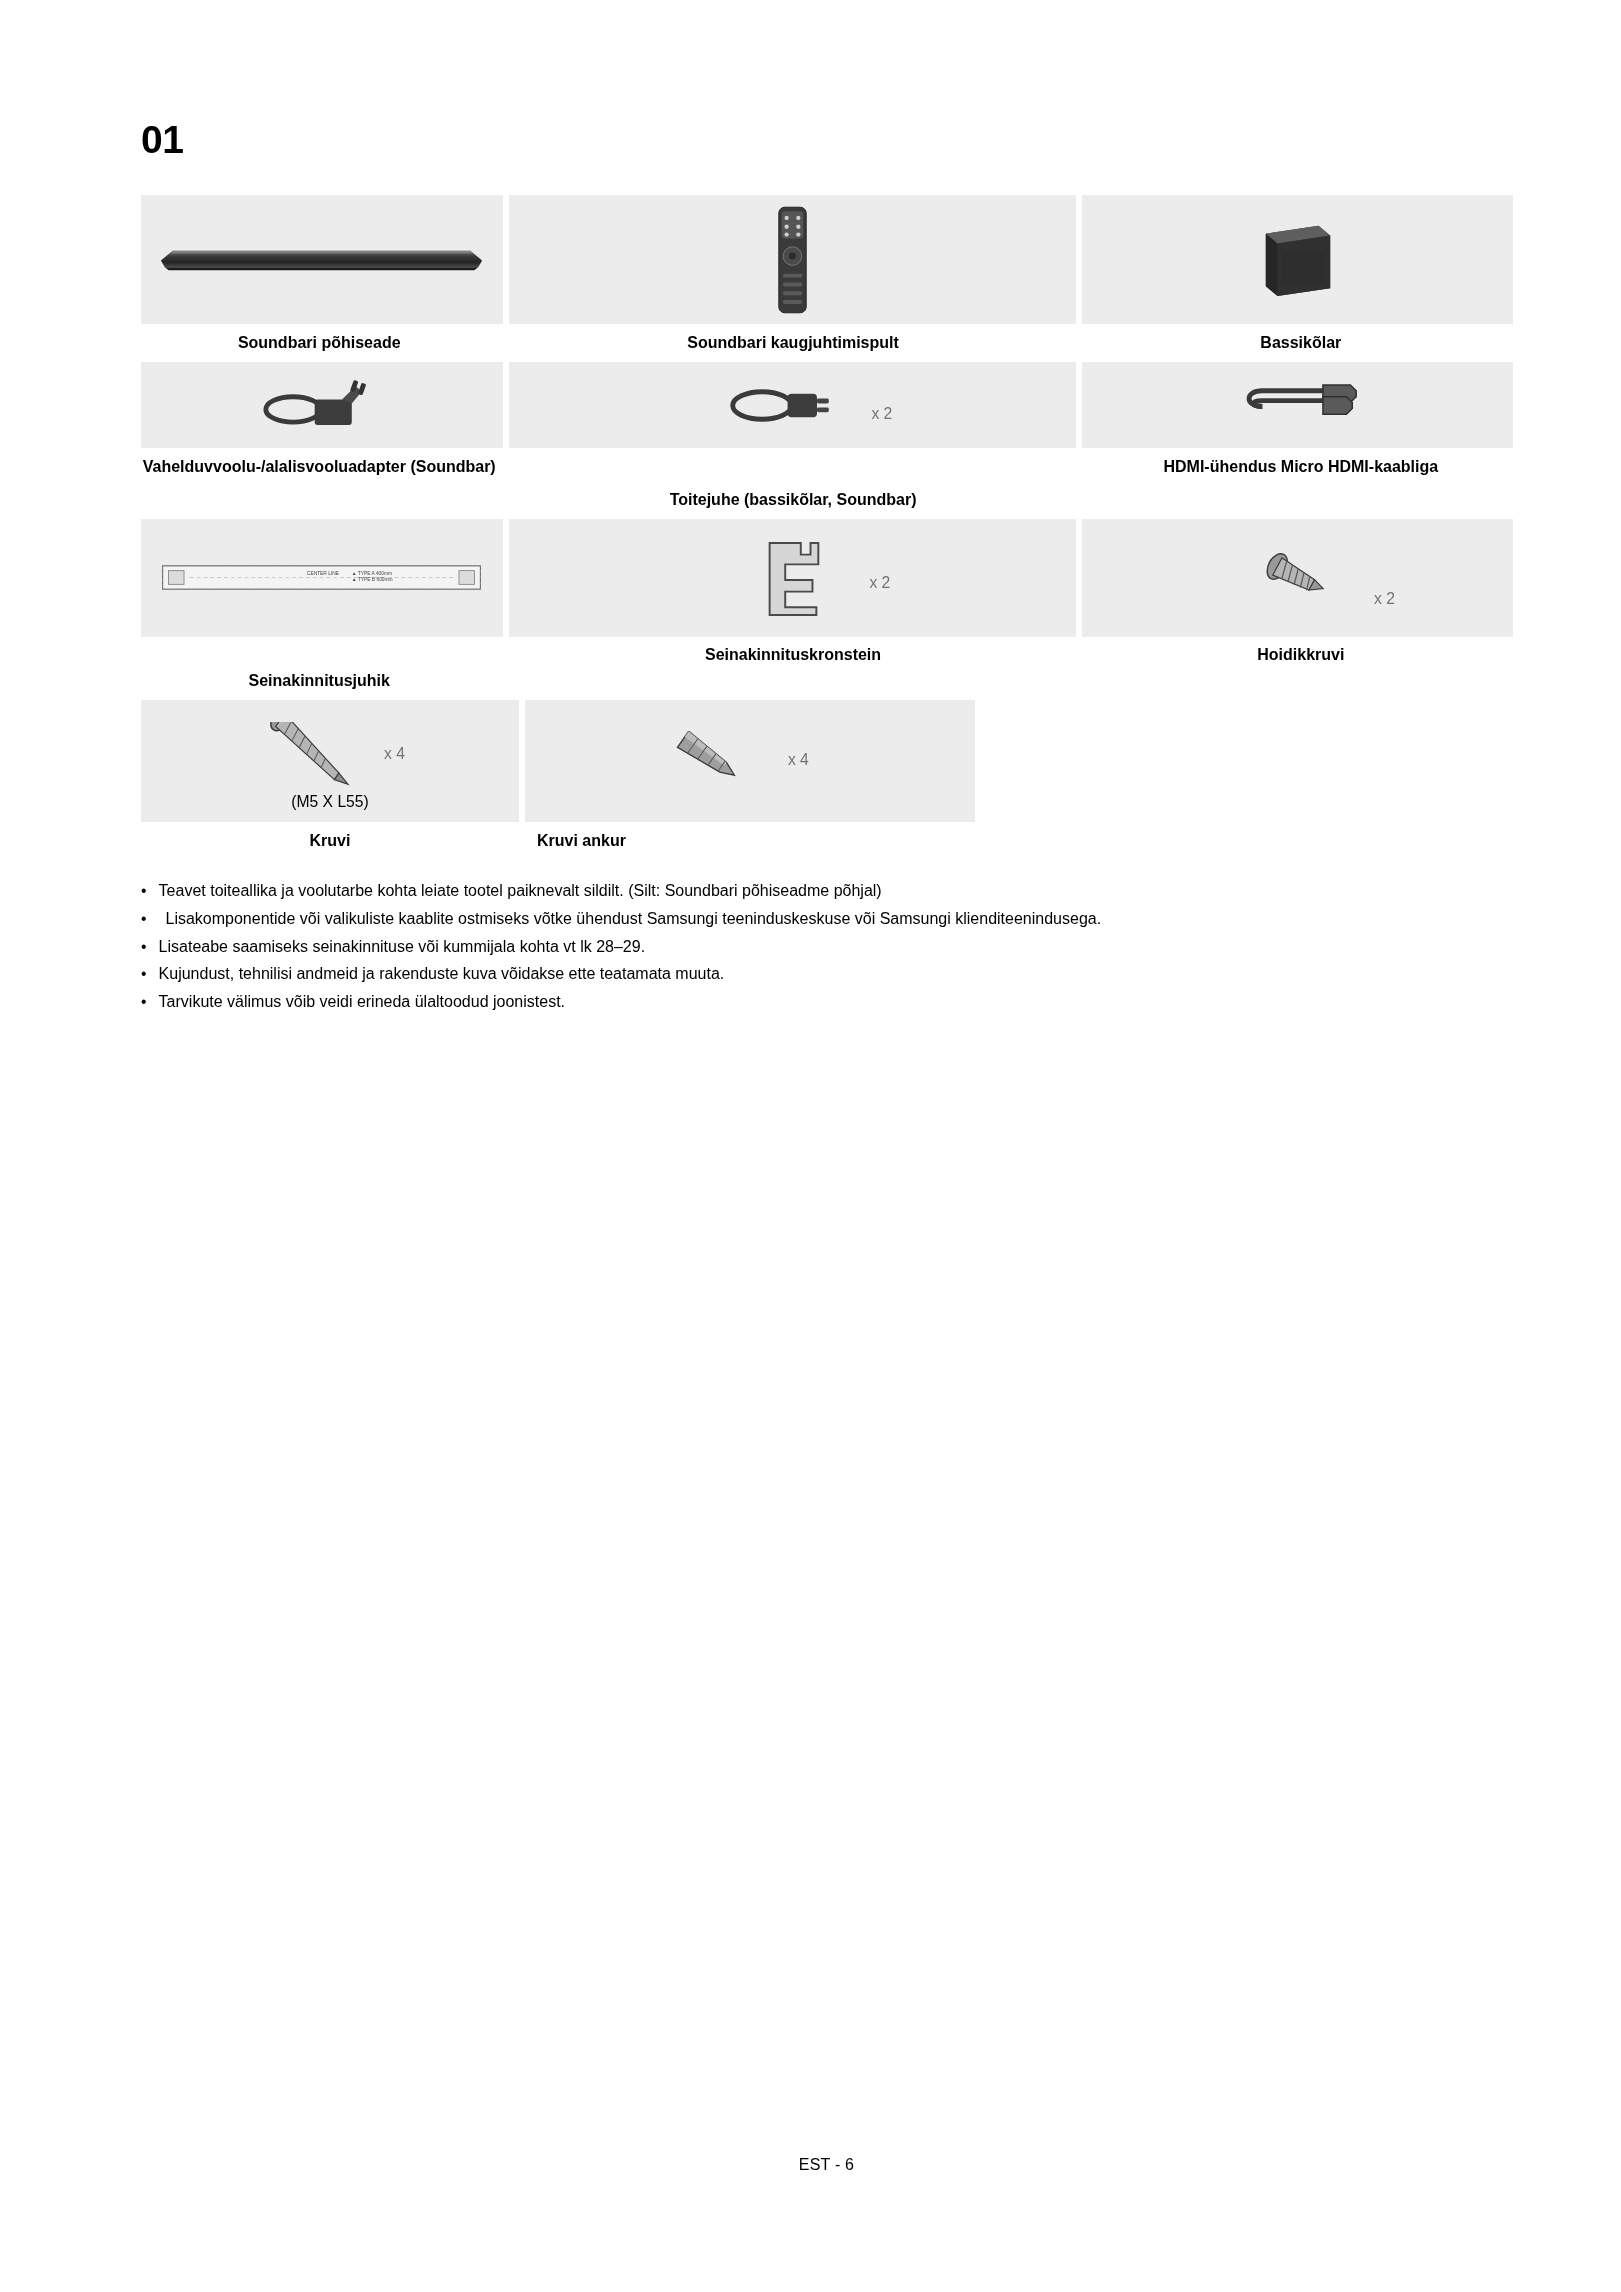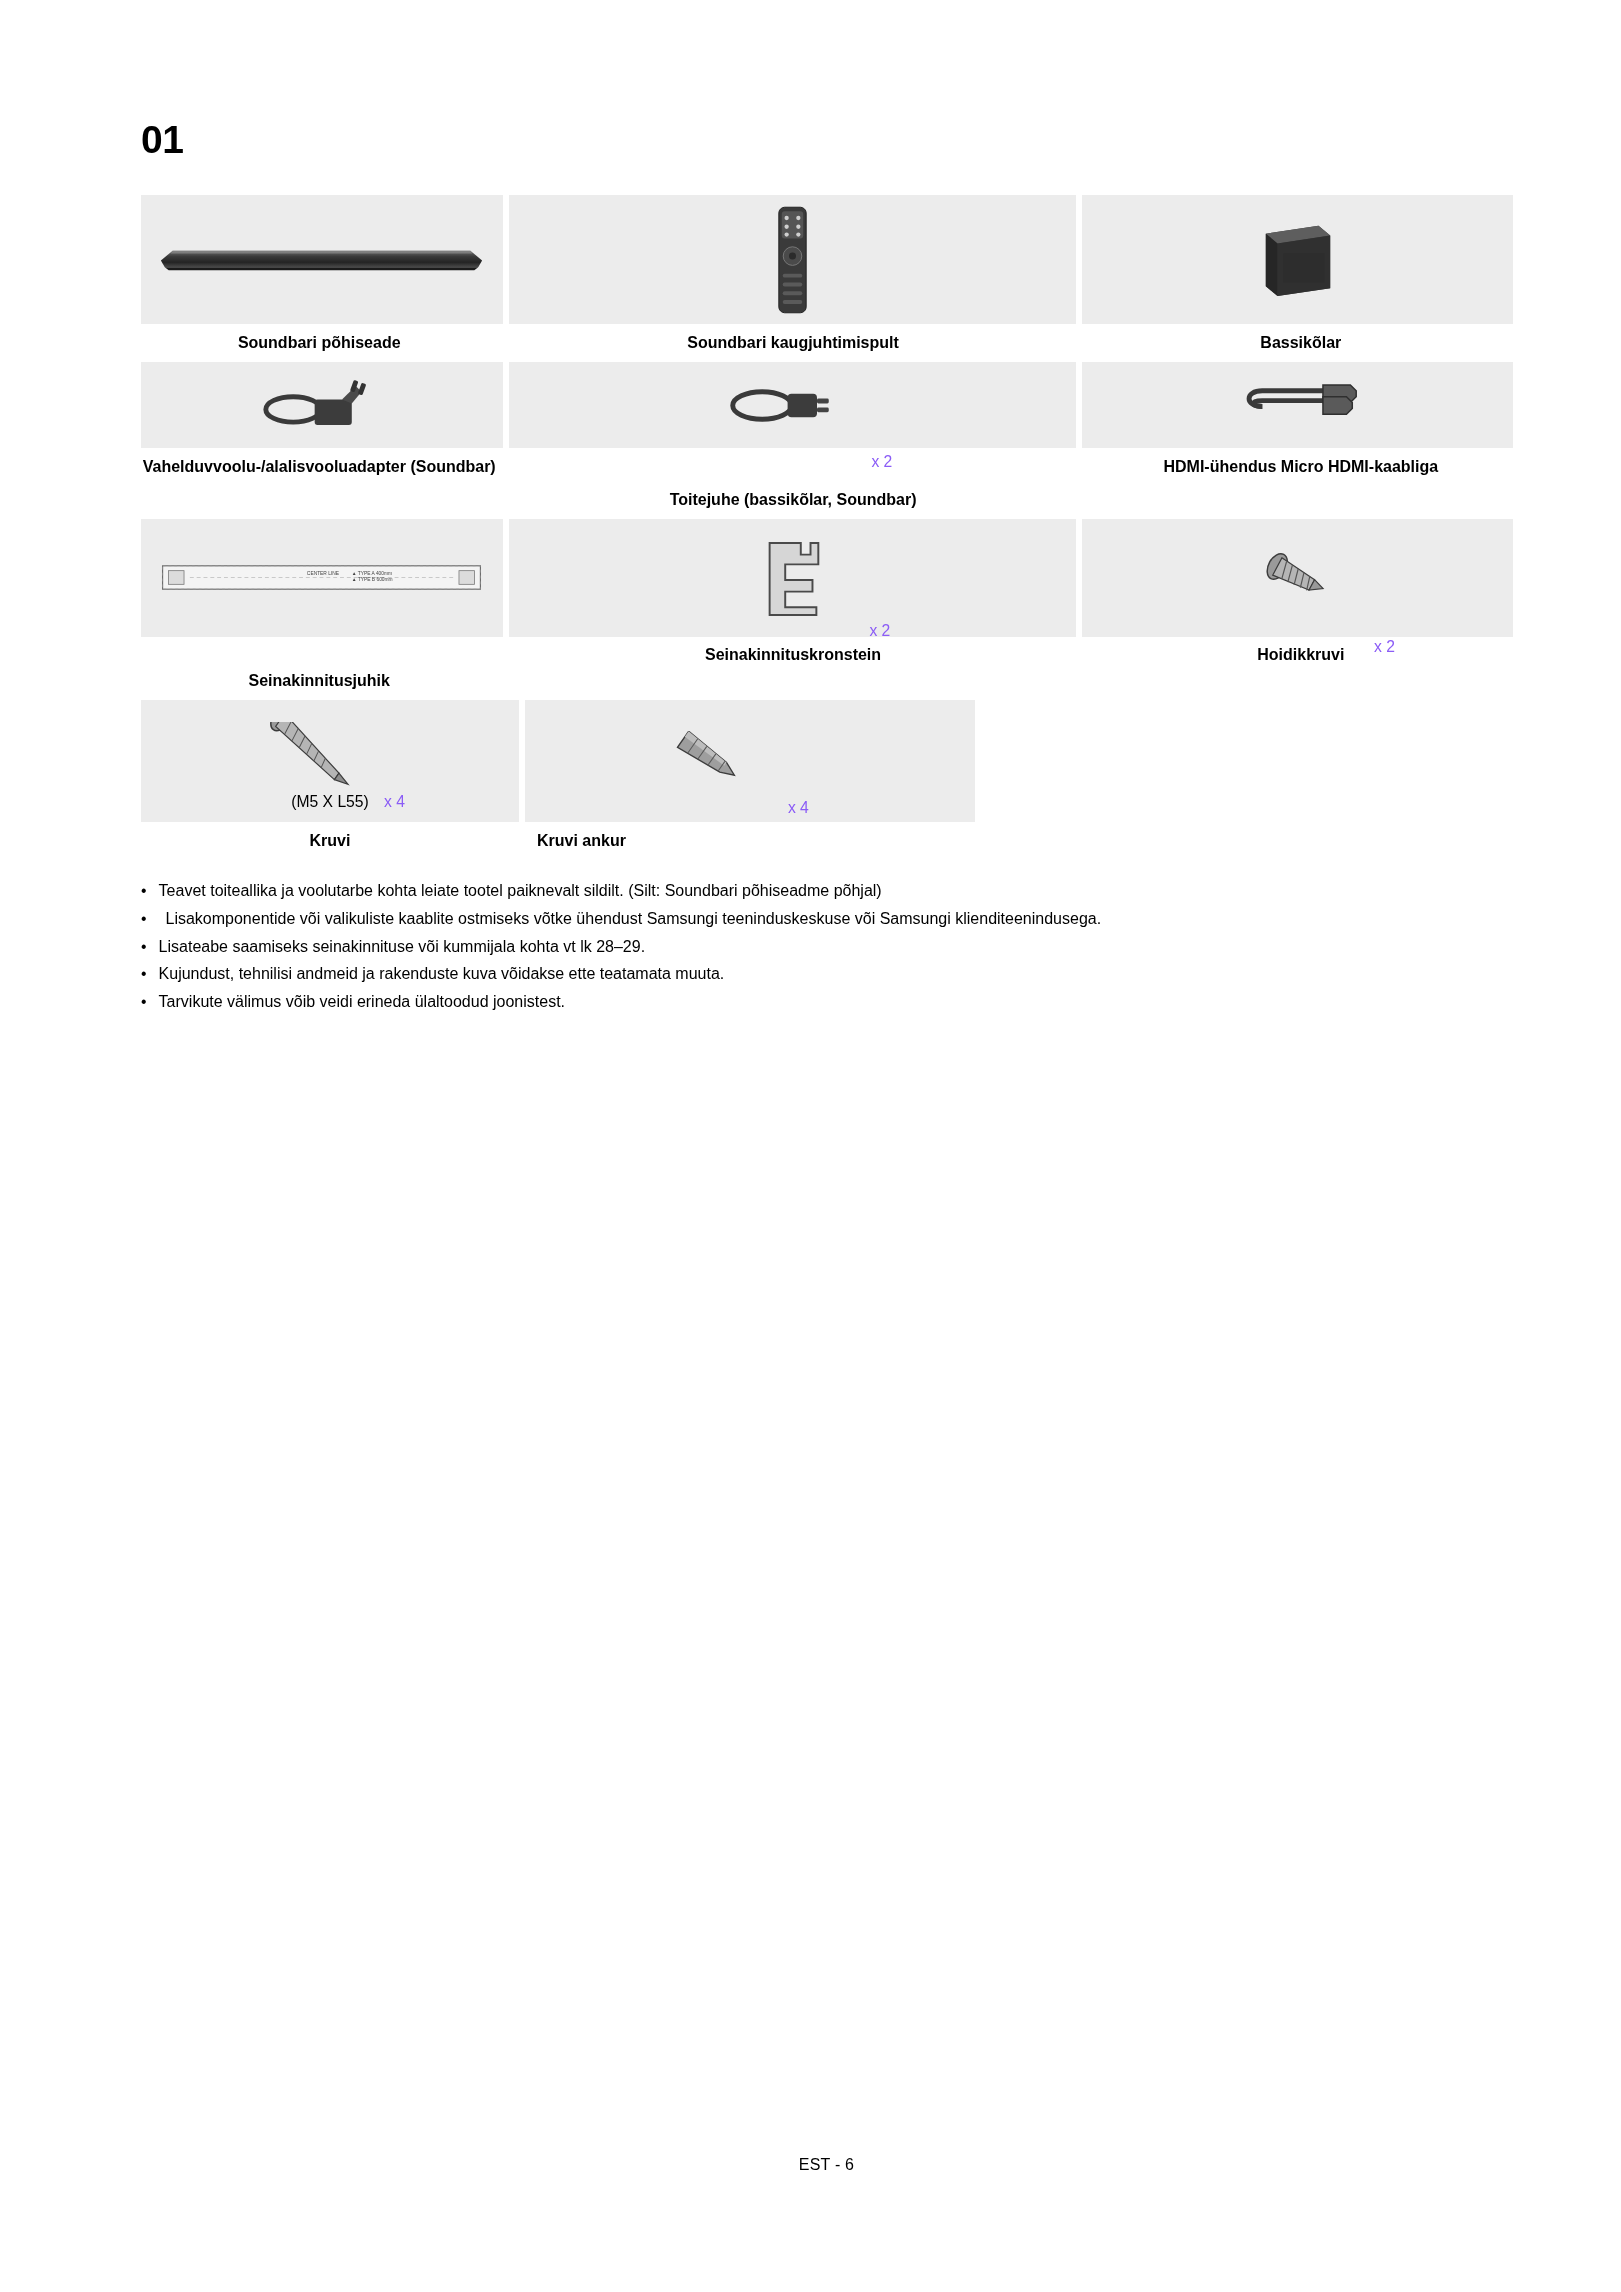--- a/index.html
+++ b/index.html
@@ -70,22 +70,21 @@
   .cap {
     font-size: 16px;
     font-weight: 700;
     text-align: center;
     line-height: 1.2;
   }
   .qty {
     position: absolute;
     font-size: 15.7px;
     font-weight: 400;
-    color: #8b5cf6;
-    margin-top: 48px;
+    color: #737373;
   }
   .sublabel {
     position: absolute;
     bottom: 11.8px;
     left: 0;
     right: 0;
     text-align: center;
     font-size: 15.7px;
   }
   

